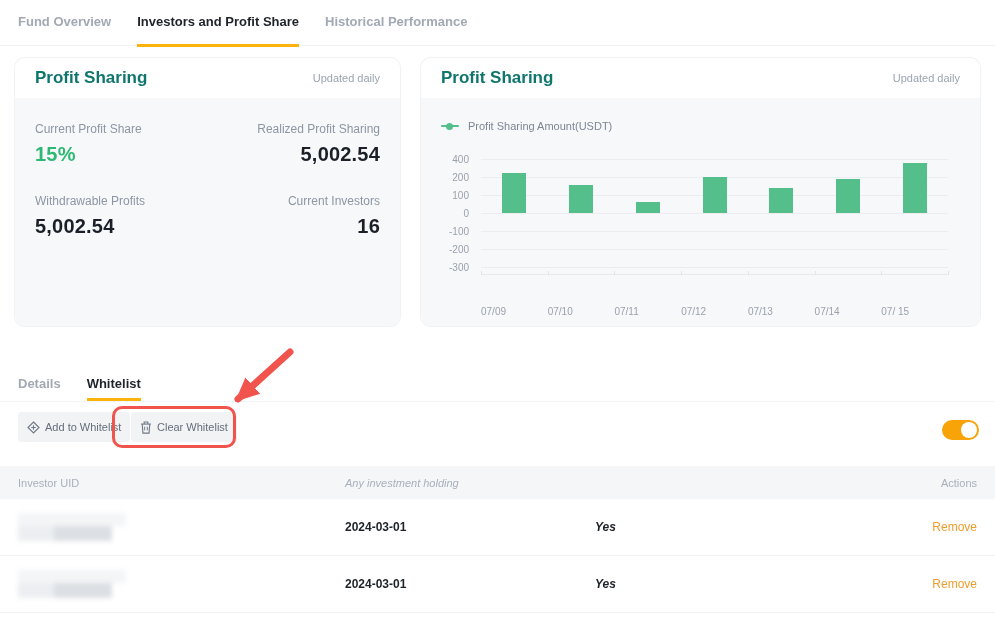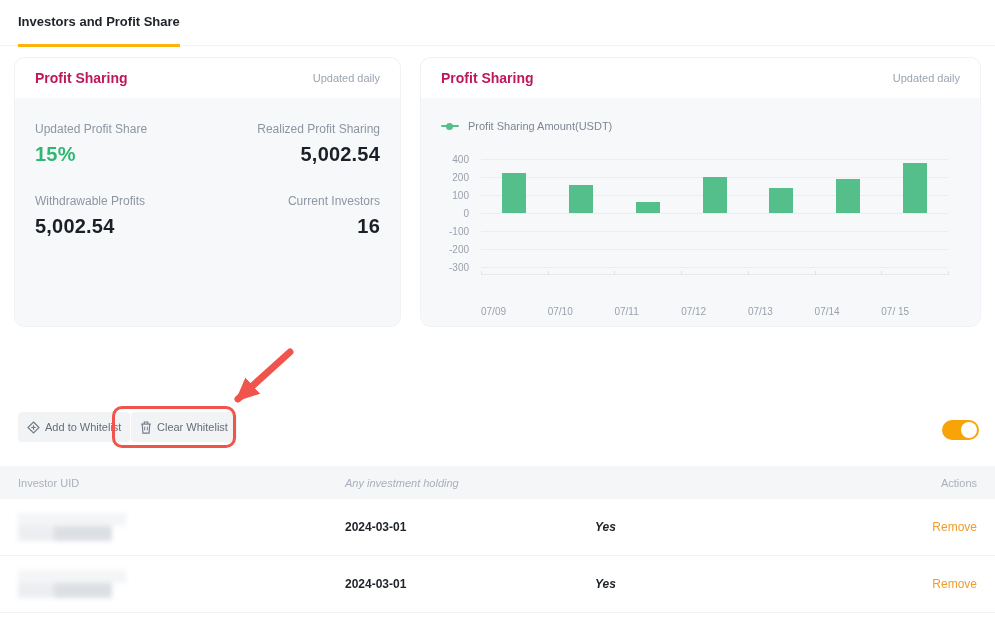--- a/index.html
+++ b/index.html
@@ -12,21 +12,21 @@
   
   .top-tabs { position:absolute; top:0; left:0; width:100%; height:46px;
     display:flex; gap:26px; padding:14px 0 0 18px; border-bottom:1px solid #f0f2f5; }
   .top-tab { font-size:13px; font-weight:bold; color:#a2a9b4; padding-bottom:13px; cursor:pointer; white-space:nowrap; }
   .top-tab.active { color:#1e2329; border-bottom:3px solid var(--accent); margin-bottom:-2px; }
   
   .card { position:absolute; top:58px; border-radius:10px; overflow:hidden; box-shadow:0 0 0 1px #f1f2f5; }
   .card-left  { left:15px;  width:385px; height:268px; }
   .card-right { left:421px; width:559px; height:268px; }
   .card-header { height:40px; background:#fff; display:flex; justify-content:space-between; align-items:center; padding:0 20px; }
-  .card-title { font-size:14px; font-weight:bold; color:#be185d; }
+  .card-title { font-size:17px; font-weight:bold; color:#0f766e; }
   .card-updated { font-size:11px; color:#9aa4b2; }
   .card-body { background:#f7f8fa; height:228px; }
   .stats-grid { padding:24px 20px; display:grid; grid-template-columns:1fr 1fr; row-gap:28px; align-content:start; }
   .stat-label { font-size:12px; color:#8d96a3; margin-bottom:7px; }
   .stat-value { font-size:20px; font-weight:bold; color:#1b2028; letter-spacing:0.2px; }
   .stat.right { text-align:right; }
   .stat-value.green { color:var(--green); }
   
   .chart-body { padding:22px 20px 0; }
   .legend { display:flex; align-items:center; gap:9px; font-size:11px; color:#7d8694; }
@@ -72,31 +72,33 @@
   .uid-blur .b1 { position:absolute; left:0; top:0; width:108px; height:13px; background:#f4f5f7; }
   .uid-blur .b2 { position:absolute; left:0; top:13px; width:36px; height:15px; background:#eceef1; }
   .uid-blur .b3 { position:absolute; left:36px; top:13px; width:58px; height:15px; background:#dcdfe3; }
 </style>
 </head>
 <body>
 
 <div class="screen">
 
   <div class="top-tabs">
+    <div class="top-tab">Fund Overview</div>
     <div class="top-tab active">Investors and Profit Share</div>
+    <div class="top-tab">Historical Performance</div>
   </div>
 
   <div class="card card-left">
     <div class="card-header">
       <span class="card-title">Profit Sharing</span>
       <span class="card-updated">Updated daily</span>
     </div>
     <div class="card-body stats-grid">
       <div class="stat">
-        <div class="stat-label">Updated Profit Share</div>
+        <div class="stat-label">Current Profit Share</div>
         <div class="stat-value green">15%</div>
       </div>
       <div class="stat right">
         <div class="stat-label">Realized Profit Sharing</div>
         <div class="stat-value">5,002.54</div>
       </div>
       <div class="stat">
         <div class="stat-label">Withdrawable Profits</div>
         <div class="stat-value">5,002.54</div>
       </div>
@@ -158,20 +160,24 @@
           <div class="xlabel">07/10</div>
           <div class="xlabel">07/11</div>
           <div class="xlabel">07/12</div>
           <div class="xlabel">07/13</div>
           <div class="xlabel">07/14</div>
           <div class="xlabel">07/ 15</div>
         </div>
     </div>
   </div>
 
+  <div class="sub-tabs">
+    <div class="sub-tab">Details</div>
+    <div class="sub-tab active">Whitelist</div>
+  </div>
 
   <button class="btn btn-add">
     <svg width="13" height="13" viewBox="0 0 16 16">
       <path d="M8 1.2 L14.8 8 L8 14.8 L1.2 8 Z" fill="none" stroke="#707a88" stroke-width="1.4"></path>
       <path d="M8 5.2 V10.8 M5.2 8 H10.8" stroke="#707a88" stroke-width="1.4"></path>
     </svg>
     <span>Add to Whitelist</span>
   </button>
   <button class="btn btn-clear">
     <svg width="12" height="13" viewBox="0 0 14 16">

